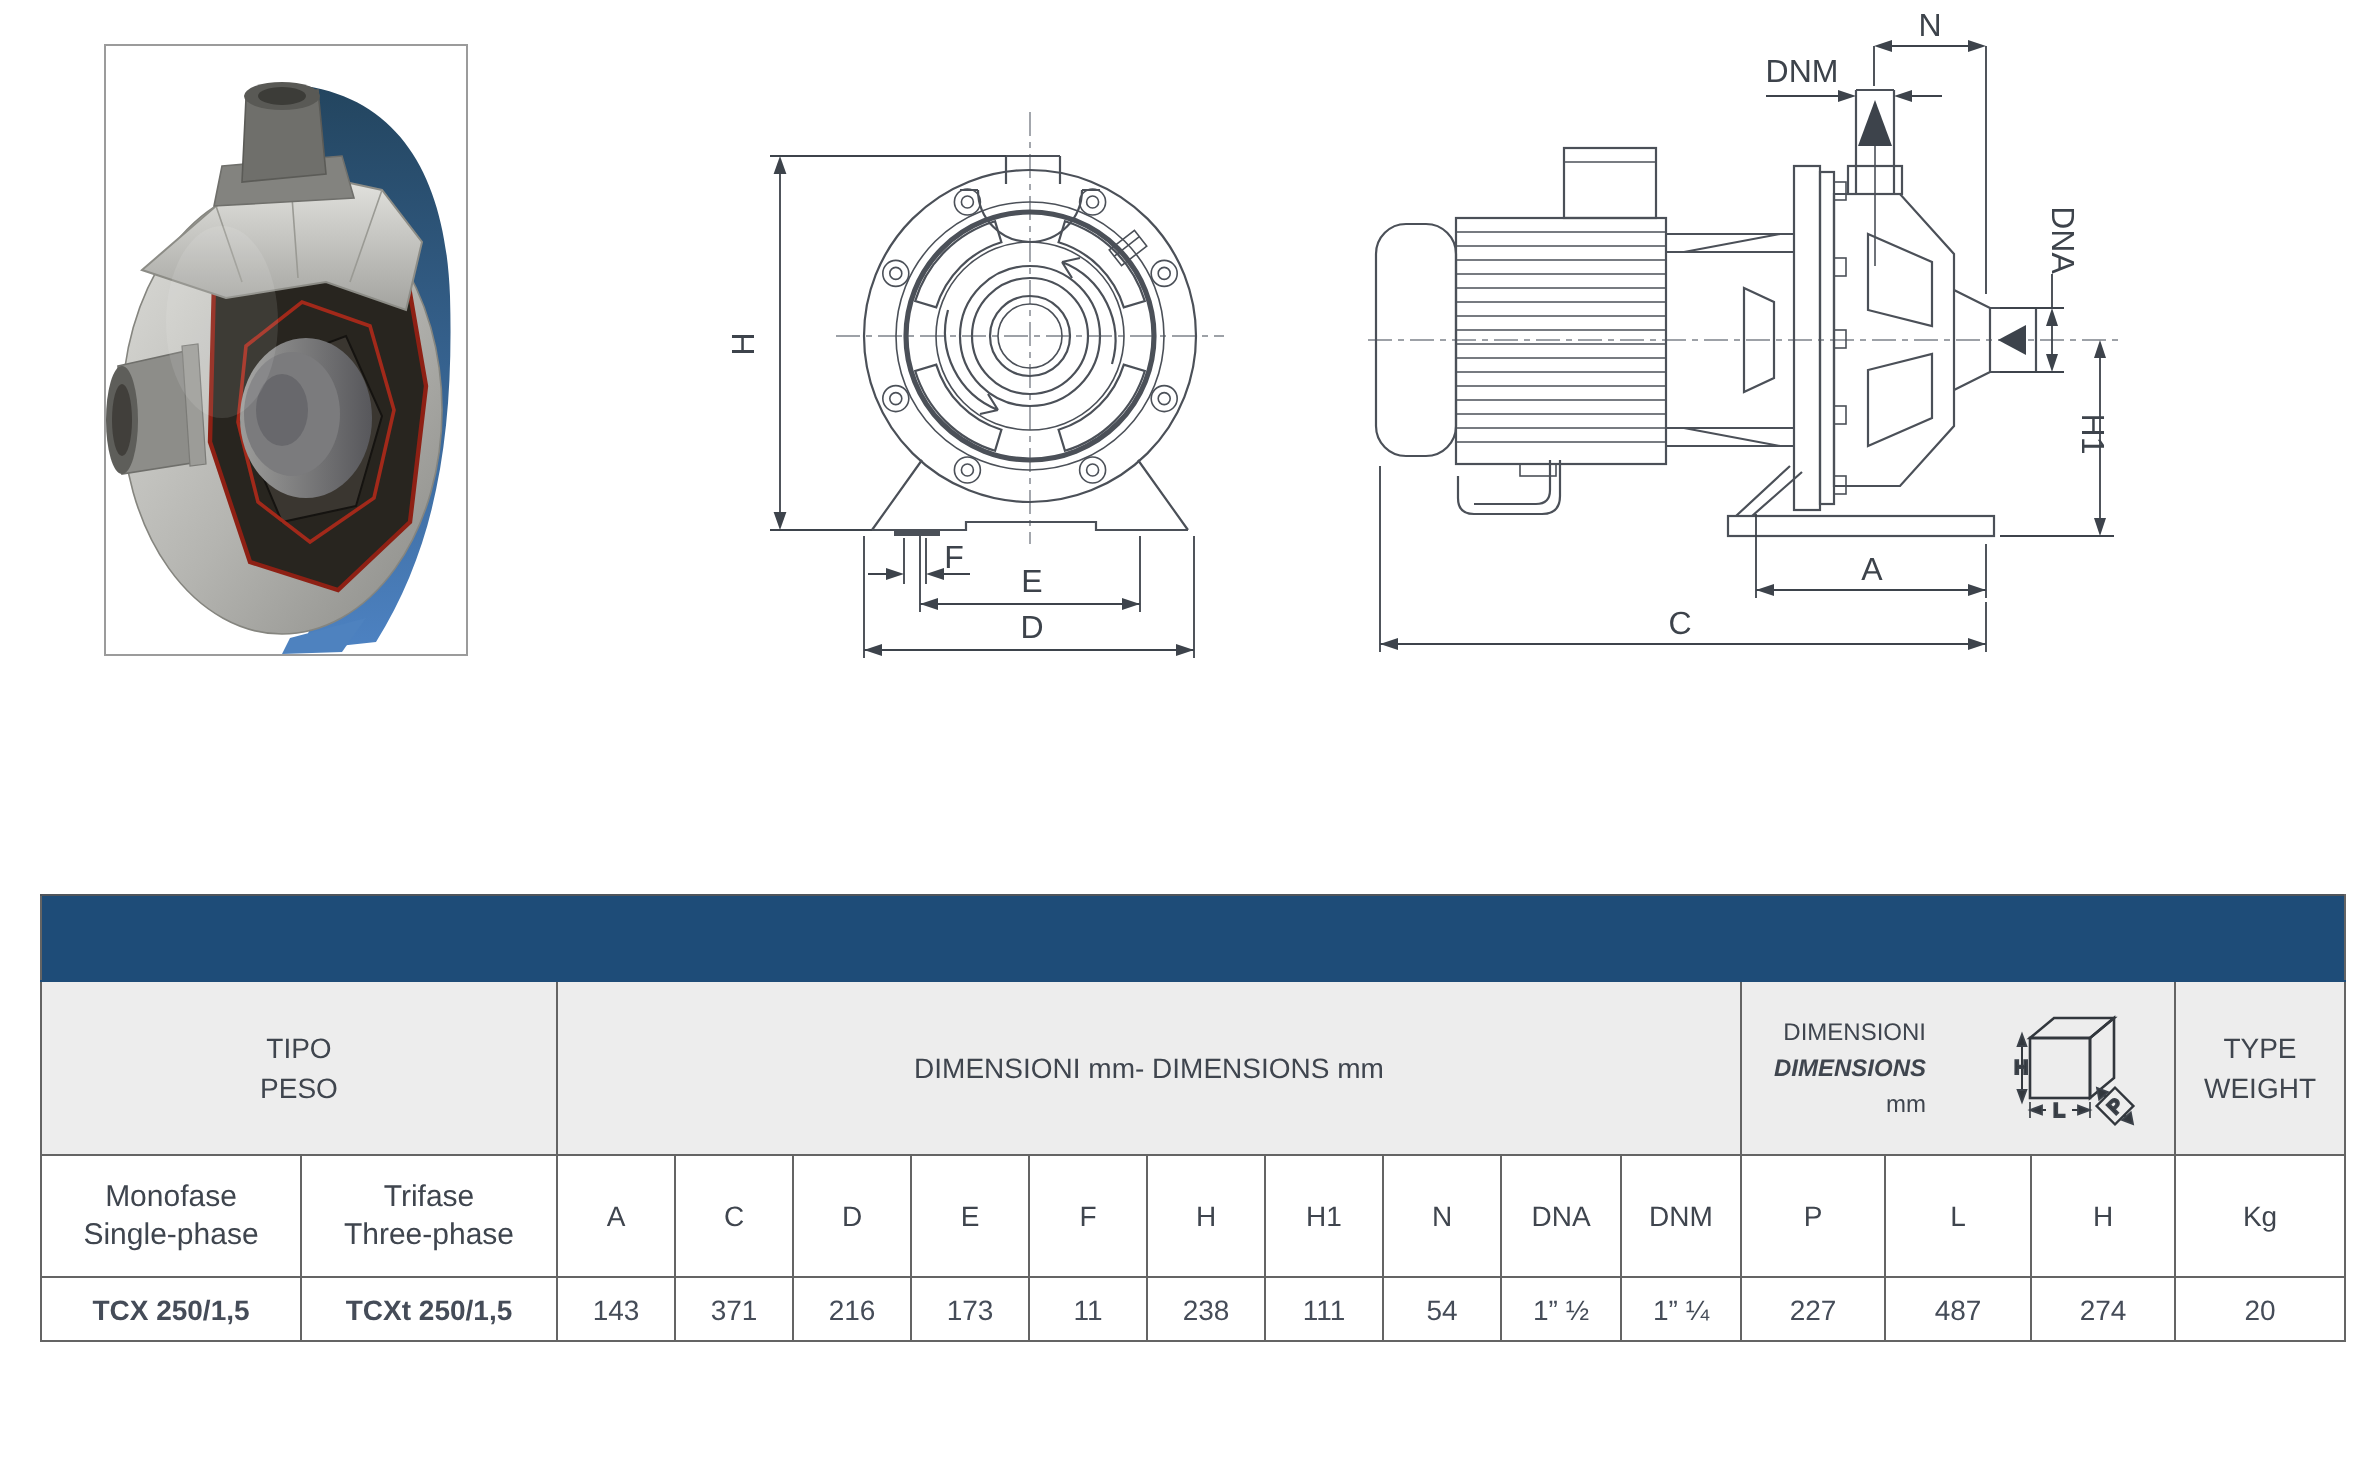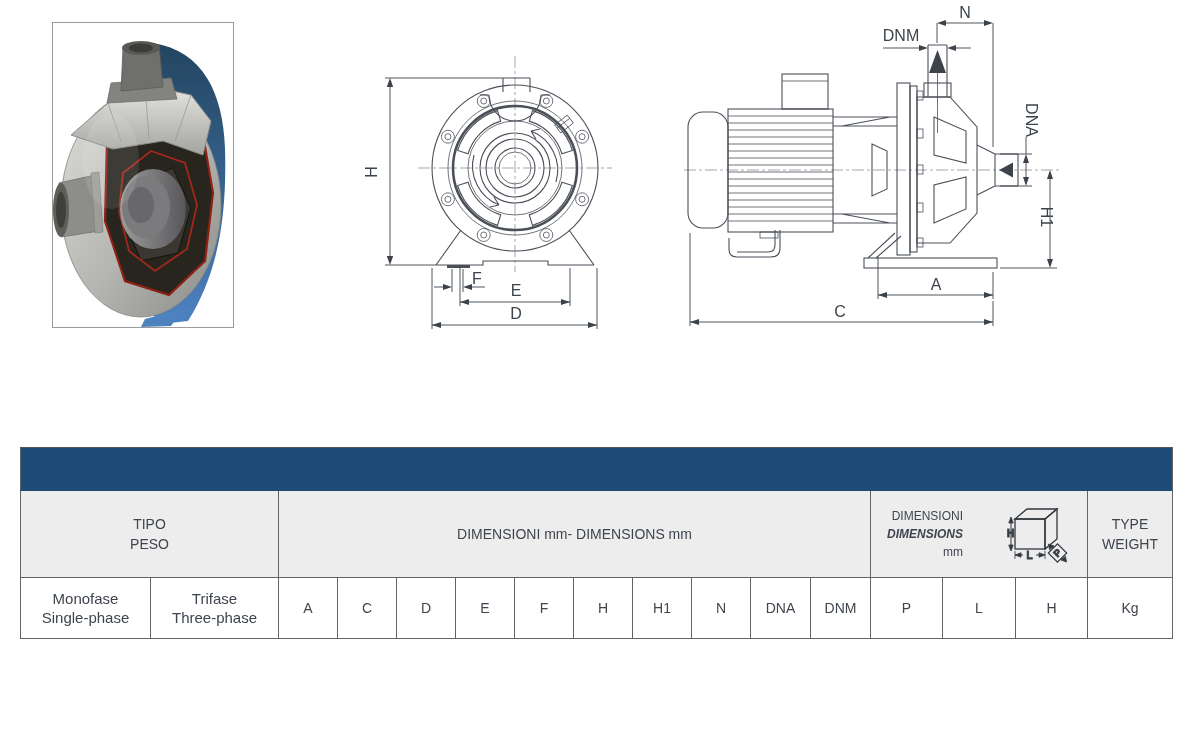--- a/index.html
+++ b/index.html
@@ -314,16 +314,34 @@
     <td>N</td>
     <td>DNA</td>
     <td>DNM</td>
     <td>P</td>
     <td>L</td>
     <td>H</td>
     <td>Kg</td>
   </tr>
 
 
+  <tr class="data">
+    <td class="model">TCX 250/1,5</td>
+    <td class="model">TCXt 250/1,5</td>
+    <td>143</td>
+    <td>371</td>
+    <td>216</td>
+    <td>173</td>
+    <td>11</td>
+    <td>238</td>
+    <td>111</td>
+    <td>54</td>
+    <td class="frac">1” ½</td>
+    <td class="frac">1” ¼</td>
+    <td>227</td>
+    <td>487</td>
+    <td>274</td>
+    <td>20</td>
+  </tr>
 
 </tbody>
     </table>
 </div>
 
 </body></html>

